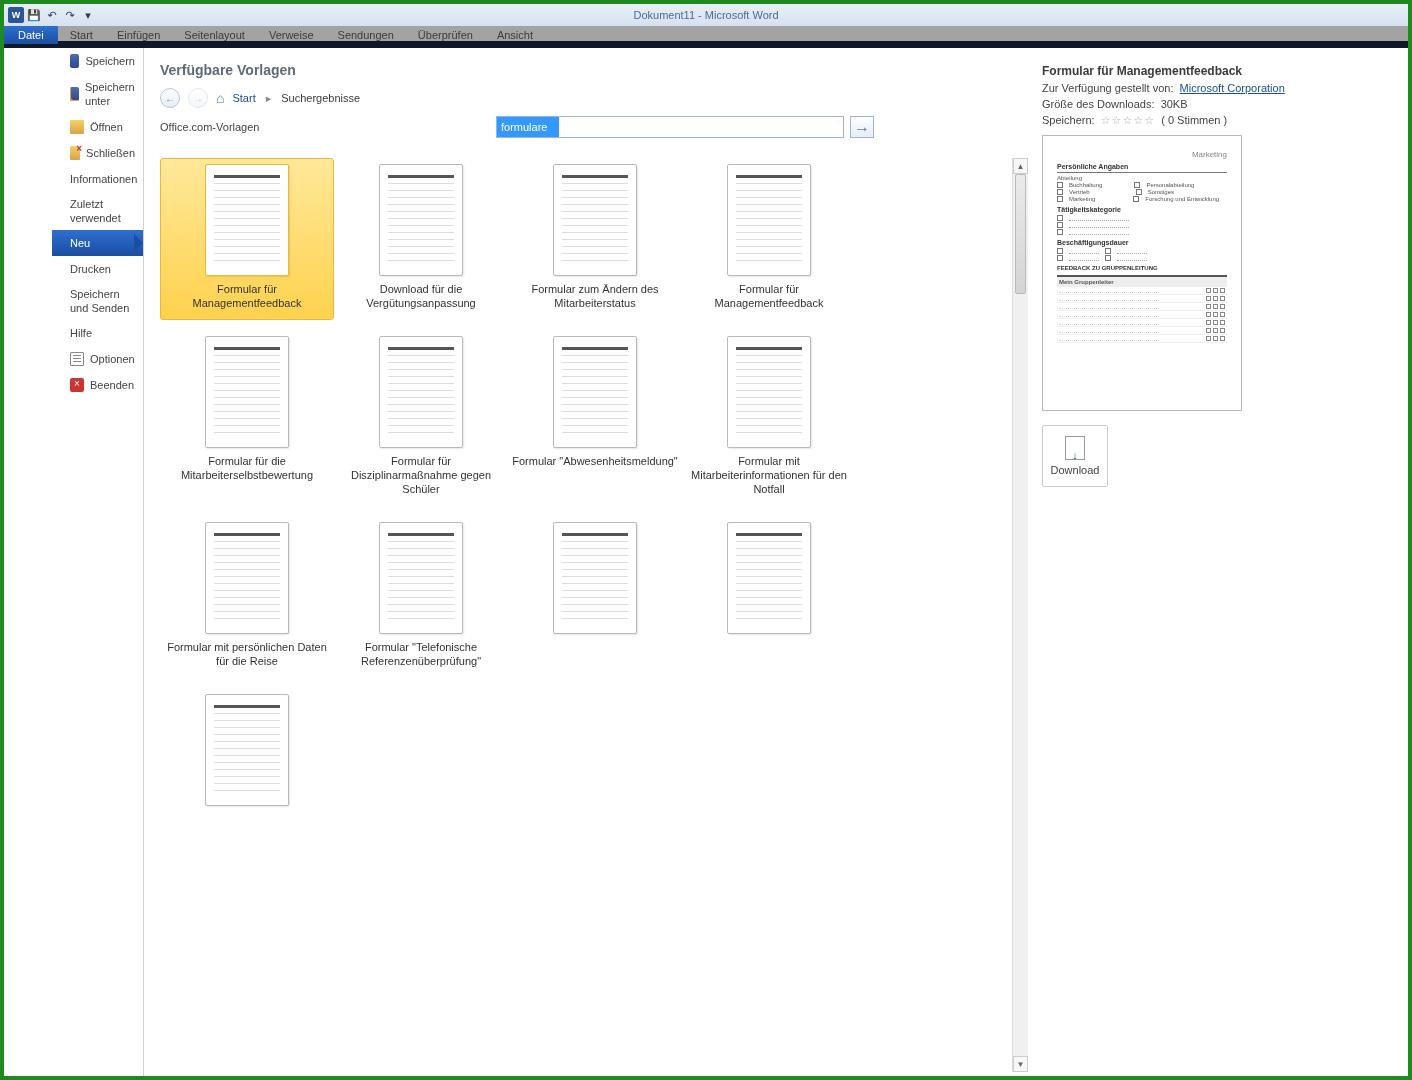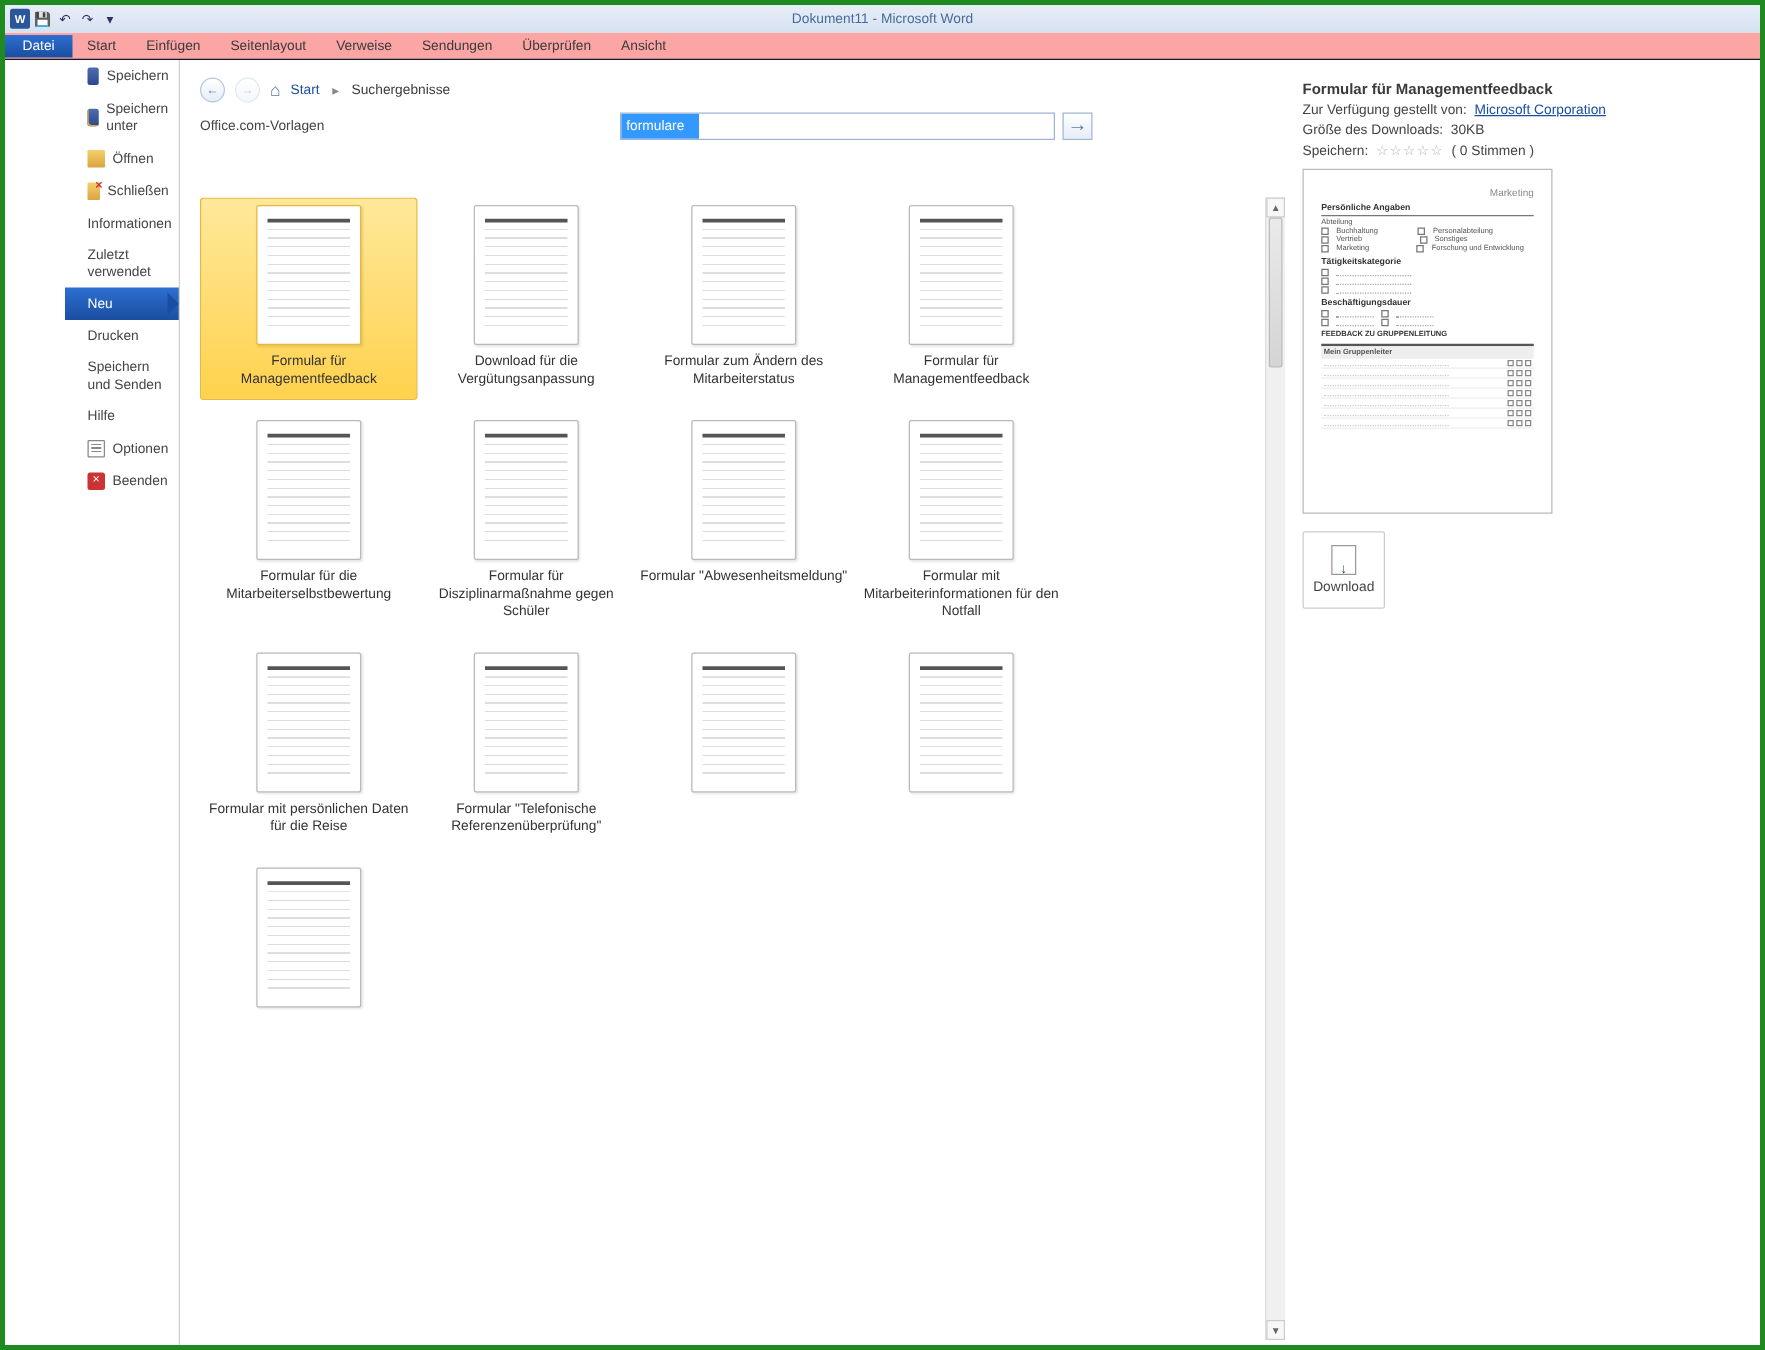--- a/index.html
+++ b/index.html
@@ -4,21 +4,21 @@
 <style>
   * { margin: 0; padding: 0; box-sizing: border-box; font-family: "Segoe UI", Tahoma, sans-serif; }
   body { width: 1412px; height: 1080px; background: #fff; overflow: hidden; border: 4px solid #1f8a1f; }
   
   .titlebar { height: 22px; background: linear-gradient(#e8eef7,#d6e2f1); display:flex; align-items:center; position:relative; font-size:11px; color:#3b3b3b;}
   .titlebar .qat { display:flex; align-items:center; padding-left:4px; gap:2px;}
   .qat-btn { width:16px; height:16px; display:flex; align-items:center; justify-content:center; color:#336; }
   .word-icon { width:16px; height:16px; background:#2b579a; color:#fff; font-size:9px; font-weight:bold; display:flex;align-items:center;justify-content:center; border-radius:2px;}
   .titlebar .doc-title { position:absolute; left:0; right:0; text-align:center; color:#4a6b9b;}
   
-  .ribbon-tabs { height:22px; background:#fca5a5; display:flex; align-items:center; padding-left:0px; border-bottom:1px solid #0f172a;}
+  .ribbon-tabs { height:22px; background:#a3a3a3; display:flex; align-items:flex-start; padding-left:0px; border-bottom:7px solid #0f172a;}
   .ribbon-tab { padding:3px 12px; font-size:11px; color:#3b3b3b; cursor:default;}
   .ribbon-tab.file { background:#1e5bb5; background:linear-gradient(#2d6fd1,#1a4ea0); color:#fff; padding:3px 14px;}
   
   .backstage { display:flex; height: calc(100% - 44px); }
   
   .bs-nav { width:140px; background:#fff; font-size:11px; color:#444; border-right:1px solid #d0d0d0;padding-left:48px;}
   .bs-nav .item { padding:6px 8px 6px 18px; display:flex; align-items:center; gap:6px; cursor:default; line-height:14px;}
   .bs-nav .item.two { padding-top:5px; padding-bottom:5px;}
   .bs-nav .item.selected { background:linear-gradient(#2d6fd1,#1a4ea0); color:#fff; position:relative;}
   .bs-nav .item.selected::after{ content:""; position:absolute; right:-9px; top:50%; margin-top:-9px; border:9px solid transparent; border-left-color:#1a4ea0;}
@@ -148,20 +148,21 @@
         <span>Optionen</span>
       </div>
     <div class="item">
         <span class="nav-ico ico-exit"></span>
         <span>Beenden</span>
       </div>
   </div>
 
   <div class="bs-content">
     <div class="templates">
+      <h1>Verfügbare Vorlagen</h1>
       <div class="nav-row">
         <div class="circ-btn">←</div>
         <div class="circ-btn" style="opacity:.4">→</div>
         <span class="home-ico">⌂</span>
         <span class="crumb-link">Start</span>
         <span class="crumb-sep">▸</span>
         <span>Suchergebnisse</span>
       </div>
       <div class="search-row">
         <div class="search-label">Office.com-Vorlagen</div>

